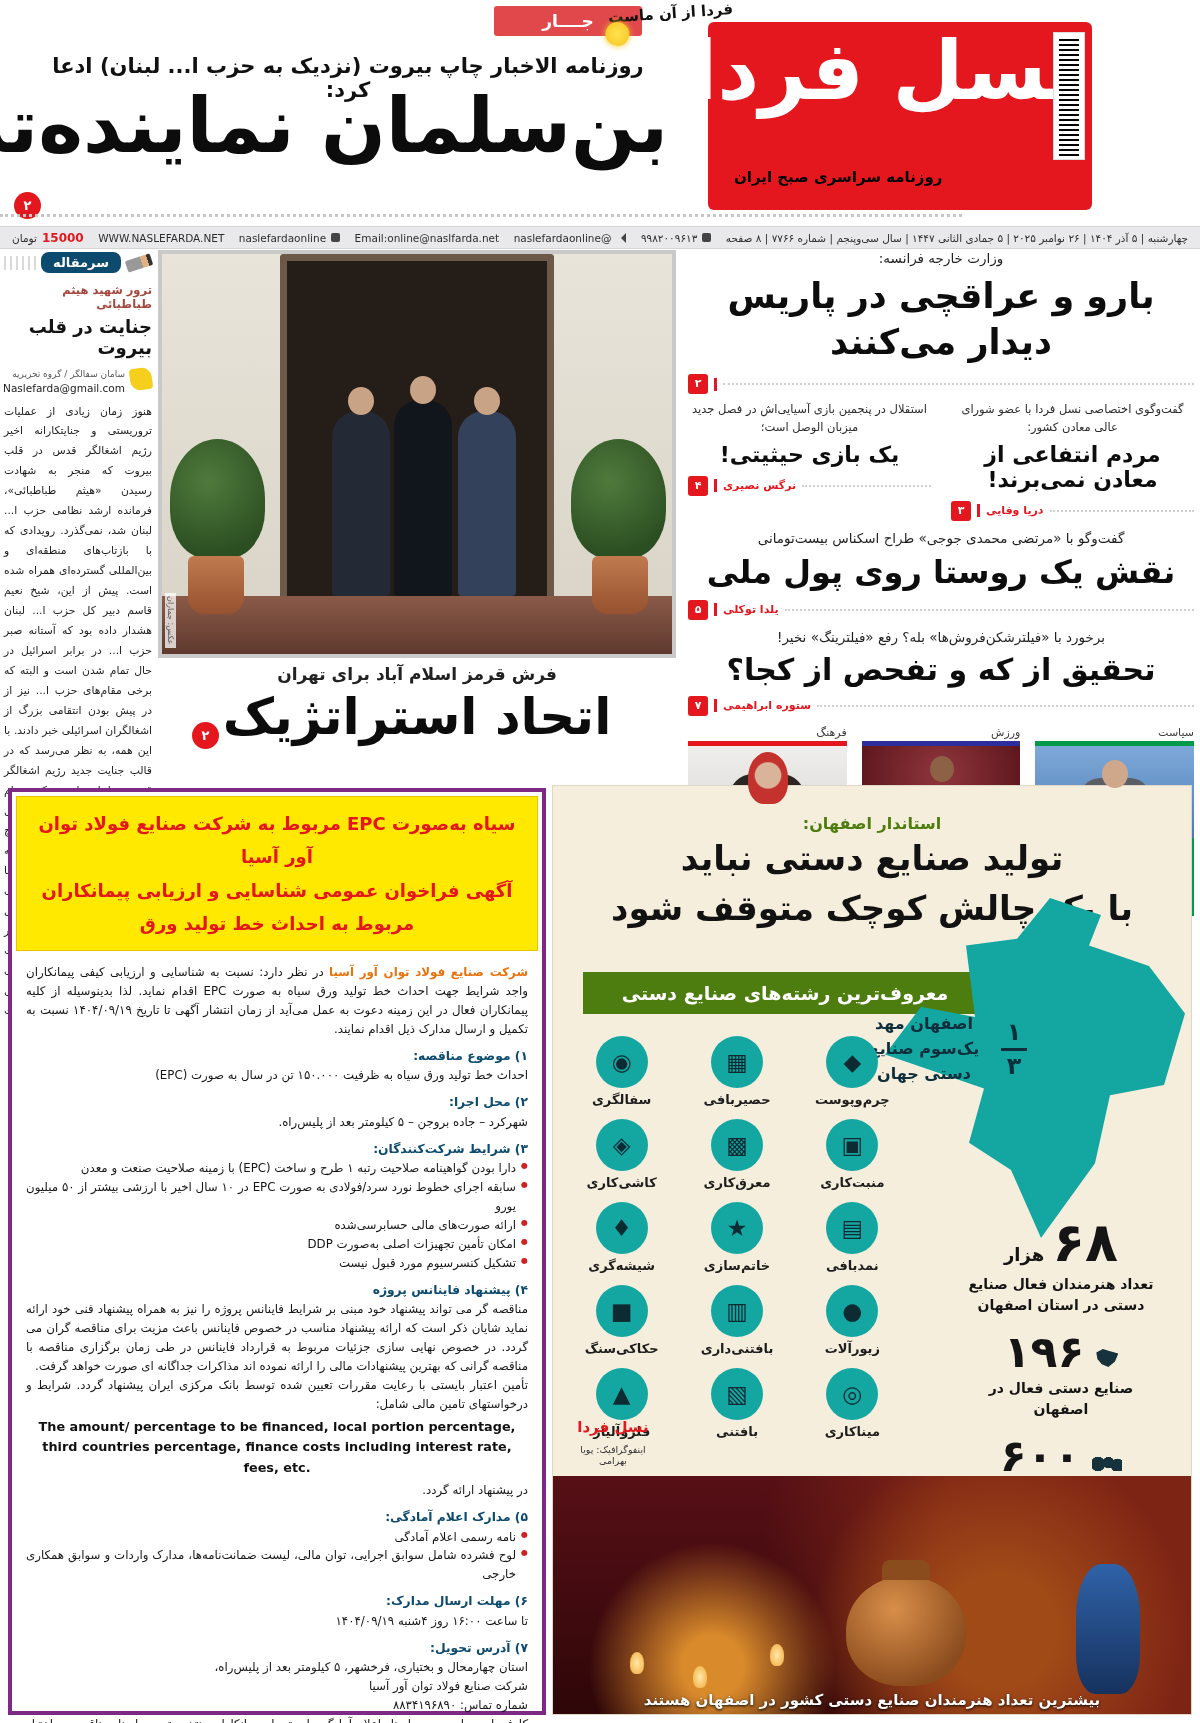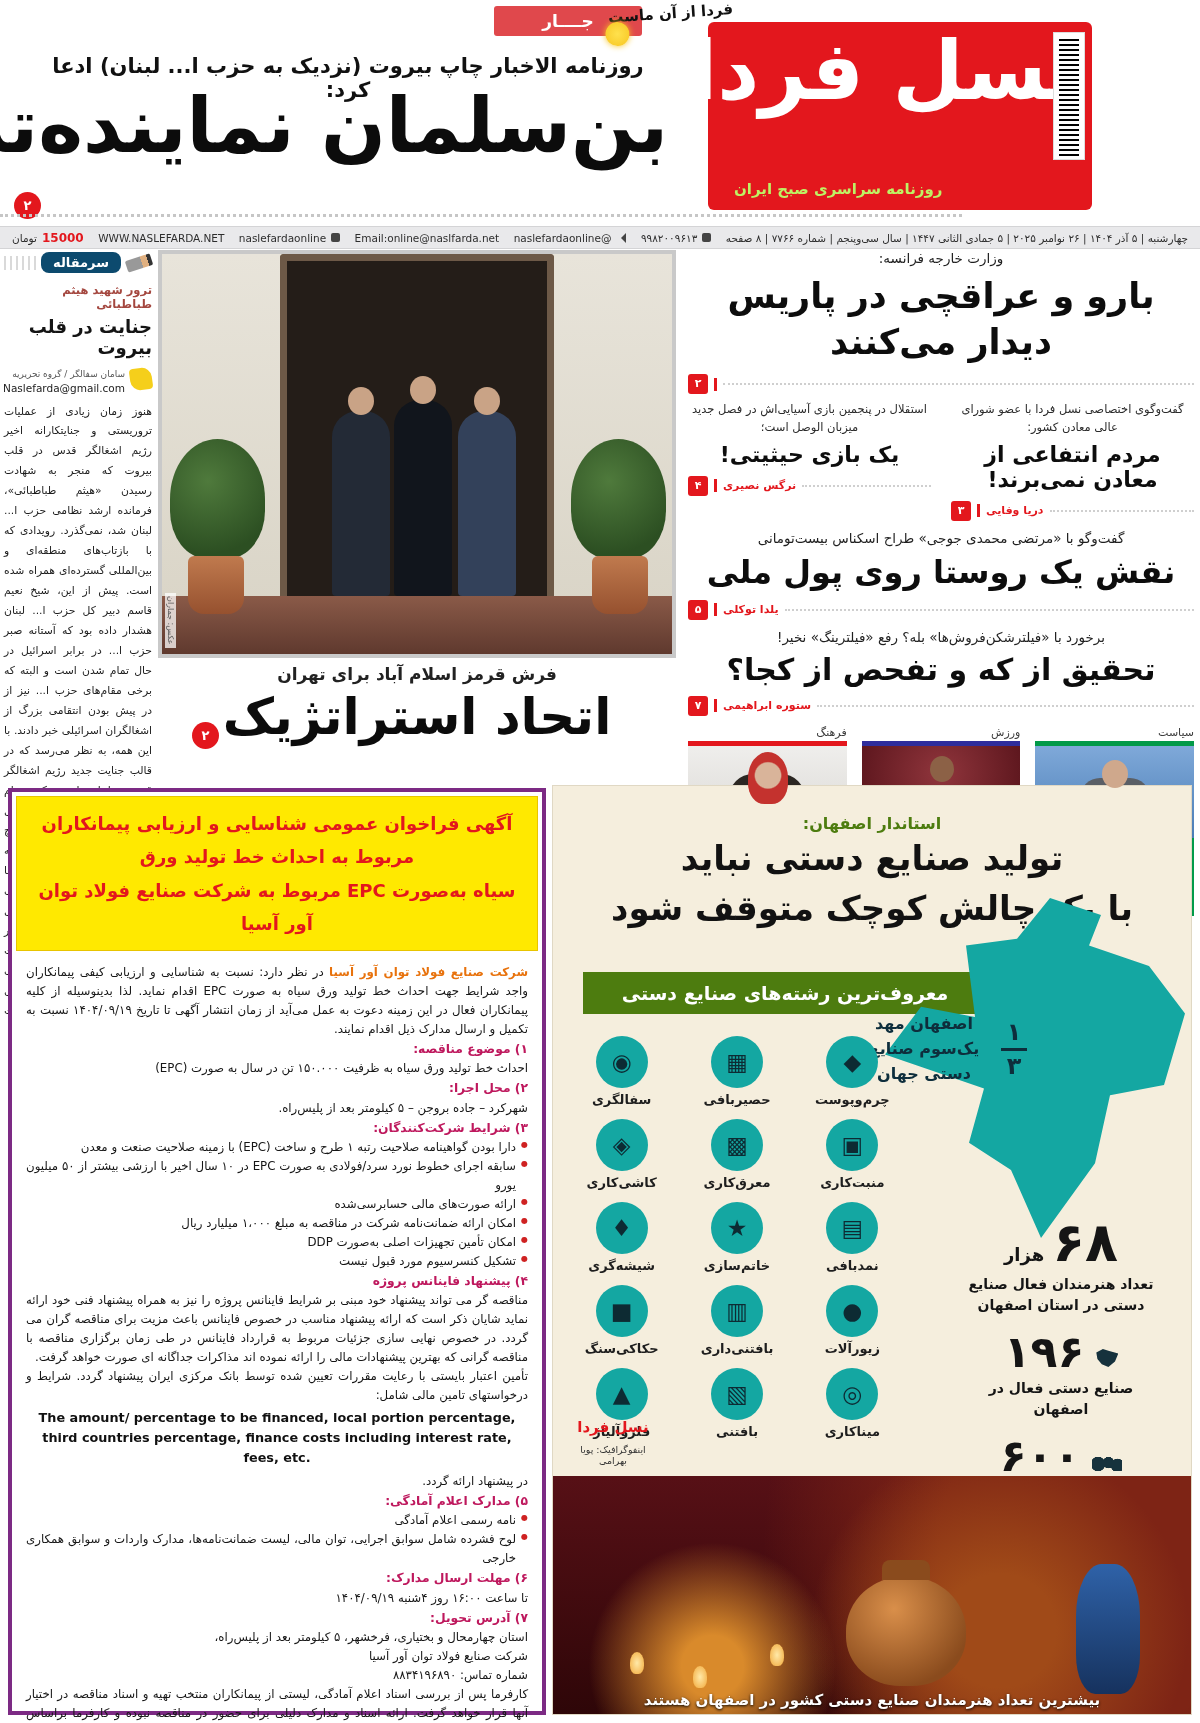--- a/index.html
+++ b/index.html
@@ -16,21 +16,21 @@
     color:#fff; font-weight:bold; font-size:17px; text-align:center; line-height:30px; }
   .mast-tag::after { content:""; position:absolute; right:10px; bottom:-9px;
     border:6px solid transparent; border-top-color:#e0484c; }
   .mast-callig { top:2px; right:402px; width:190px; color:#111; font-size:15px; font-weight:bold;
     transform:rotate(-4deg); text-align:left; }
   .mast-sun { position:absolute; left:-4px; top:14px; width:24px; height:24px; border-radius:50%;
     background:radial-gradient(#ffe14d,#f7c520); box-shadow:0 0 6px #f7c520; }
   .logo-block { top:22px; right:108px; width:384px; height:188px; background:#e3171d; border-radius:6px; }
   .logo-title { position:absolute; top:6px; left:40px; right:12px; text-align:center; color:#fff;
     font-size:82px; font-weight:800; line-height:1.05; white-space:nowrap; }
-  .logo-sub { position:absolute; left:26px; bottom:12px; color:#bef264; font-size:15px; font-weight:bold; }
+  .logo-sub { position:absolute; left:26px; bottom:24px; color:#000000; font-size:15px; font-weight:bold; }
   .logo-barcode { position:absolute; right:7px; top:10px; width:32px; height:128px; background:#fff;
     border:1px solid #ddd; padding:3px 5px; }
   .logo-barcode div { width:100%; height:100%;
     background:repeating-linear-gradient(0deg,#000 0 2px,#fff 2px 5px); }
 
   .top-kicker { top:54px; left:38px; width:620px; text-align:center; font-size:21px; font-weight:600; color:#111; }
   .top-headline { top:80px; left:6px; width:662px; text-align:center; font-size:76px; font-weight:800;
     color:#0c0c0c; white-space:nowrap; line-height:1.2; }
   .badge-circle { width:27px; height:27px; border-radius:50%; background:#e3171d; color:#fff;
     font-size:13px; font-weight:bold; text-align:center; line-height:27px; }
@@ -132,21 +132,21 @@
     background:#2b2622; border-radius:24px 24px 0 0; }
   .c-red .card-photo::before { content:""; position:absolute; left:38%; top:6px; width:40px; height:52px;
     background:radial-gradient(circle at 50% 45%,#d9b49a 36%,#c4322e 40%); border-radius:50% 50% 40% 40%; z-index:1; }
 
   
   .ad { top:788px; left:8px; width:538px; height:927px; border:4px solid #7c2a84; background:#fff; }
   .ad-titlebox { margin:4px; background:#ffe900; border:1px solid #e8c400; padding:10px 10px;
     text-align:center; color:#e3171d; font-weight:800; font-size:18px; line-height:1.85; }
   .ad-body { padding:8px 14px 0; font-size:11.8px; line-height:1.6; text-align:justify; color:#161616; }
   .ad-company { color:#e8720c; font-weight:800; }
-  .ad-h { color:#be185d; font-weight:800; font-size:12.3px; margin-top:1px; }
+  .ad-h { color:#0c4a6e; font-weight:800; font-size:12.3px; margin-top:8px; }
   .ad-line { }
   .ad-bullet { padding-right:12px; position:relative; }
   .ad-bullet::before { content:"●"; position:absolute; right:0; top:1px; font-size:8px; color:#cf2222; }
   .ad-en { direction:ltr; text-align:center; font-weight:bold; font-size:12.8px; margin:3px 0; color:#111; }
 
   
   .ig { top:785px; left:552px; width:640px; height:930px; background:#f5eedd; border:1px solid #e0d8c4; overflow:hidden; }
   .ig-kicker { position:absolute; top:28px; left:0; width:100%; text-align:center; font-size:16px; font-weight:700; color:#4d7c0f; }
   .ig-t1 { position:absolute; top:52px; left:0; width:100%; text-align:center; font-size:34px; font-weight:800; color:#121212; }
   .ig-t2 { position:absolute; top:102px; left:0; width:100%; text-align:center; font-size:34px; font-weight:800; color:#121212; }
@@ -369,34 +369,33 @@
       <div class="card-caption">
         <span>هدیه تهرانی در «هزار و یک شب» استاد دانشگاه تهران می‌شود</span>
         <span class="card-badge">۶</span>
       </div>
     </div>
   </div>
 </div>
 
 <div class="abs ad">
   <div class="ad-titlebox">
+    <div>سیاه به‌صورت EPC مربوط به شرکت صنایع فولاد توان آور آسیا</div>
     <div>آگهی فراخوان عمومی شناسایی و ارزیابی پیمانکاران مربوط به احداث خط تولید ورق</div>
-    <div>سیاه به‌صورت EPC مربوط به شرکت صنایع فولاد توان آور آسیا</div>
   </div>
   <div class="ad-body">
     <div class="ad-line"><span class="ad-company">شرکت صنایع فولاد توان آور آسیا</span><span> در نظر دارد: نسبت به شناسایی و ارزیابی کیفی پیمانکاران واجد شرایط جهت احداث خط تولید ورق سیاه به صورت EPC اقدام نماید. لذا بدینوسیله از کلیه پیمانکاران فعال در این زمینه دعوت به عمل می‌آید از زمان انتشار آگهی تا تاریخ ۱۴۰۴/۰۹/۱۹ نسبت به تکمیل و ارسال مدارک ذیل اقدام نمایند.</span></div>
     <div class="ad-h">۱) موضوع مناقصه:</div>
     <div class="ad-line">احداث خط تولید ورق سیاه به ظرفیت ۱۵۰.۰۰۰ تن در سال به صورت (EPC)</div>
     <div class="ad-h">۲) محل اجرا:</div>
     <div class="ad-line">شهرکرد – جاده بروجن – ۵ کیلومتر بعد از پلیس‌راه.</div>
     <div class="ad-h">۳) شرایط شرکت‌کنندگان:</div>
     <div class="ad-bullet">دارا بودن گواهینامه صلاحیت رتبه ۱ طرح و ساخت (EPC) با زمینه صلاحیت صنعت و معدن</div>
     <div class="ad-bullet">سابقه اجرای خطوط نورد سرد/فولادی به صورت EPC در ۱۰ سال اخیر با ارزشی بیشتر از ۵۰ میلیون یورو</div>
     <div class="ad-bullet">ارائه صورت‌های مالی حسابرسی‌شده</div>
-    <div class="ad-bullet">امکان ارائه ضمانت‌نامه شرکت در مناقصه به مبلغ ۱،۰۰۰ میلیارد ریال</div>
     <div class="ad-bullet">امکان تأمین تجهیزات اصلی به‌صورت DDP</div>
     <div class="ad-bullet">تشکیل کنسرسیوم مورد قبول نیست</div>
     <div class="ad-h">۴) پیشنهاد فاینانس پروژه</div>
     <div class="ad-line">مناقصه گر می تواند پیشنهاد خود مبنی بر شرایط فاینانس پروژه را نیز به همراه پیشنهاد فنی خود ارائه نماید شایان ذکر است که ارائه پیشنهاد مناسب در خصوص فاینانس باعث مزیت برای مناقصه گران می گردد. در خصوص نهایی سازی جزئیات مربوط به قرارداد فاینانس در طی زمان برگزاری مناقصه با مناقصه گرانی که بهترین پیشنهادات مالی را ارائه نموده اند مذاکرات جداگانه ای صورت خواهد گرفت.</div>
     <div class="ad-line">تأمین اعتبار بایستی با رعایت مقررات تعیین شده توسط بانک مرکزی ایران پیشنهاد گردد. شرایط و درخواستهای تامین مالی شامل:</div>
     <div class="ad-en">The amount/ percentage to be financed, local portion percentage, third countries percentage, finance costs including interest rate, fees, etc.</div>
     <div class="ad-line">در پیشنهاد ارائه گردد.</div>
     <div class="ad-h">۵) مدارک اعلام آمادگی:</div>
     <div class="ad-bullet">نامه رسمی اعلام آمادگی</div>
     <div class="ad-bullet">لوح فشرده شامل سوابق اجرایی، توان مالی، لیست ضمانت‌نامه‌ها، مدارک واردات و سوابق همکاری خارجی</div>

